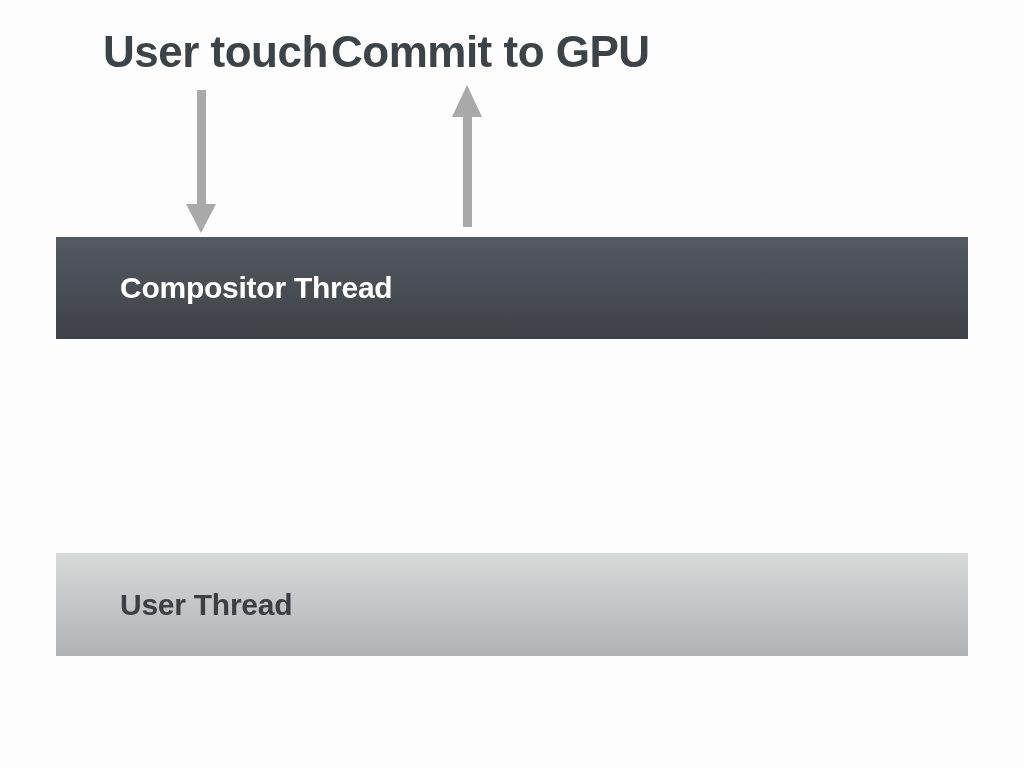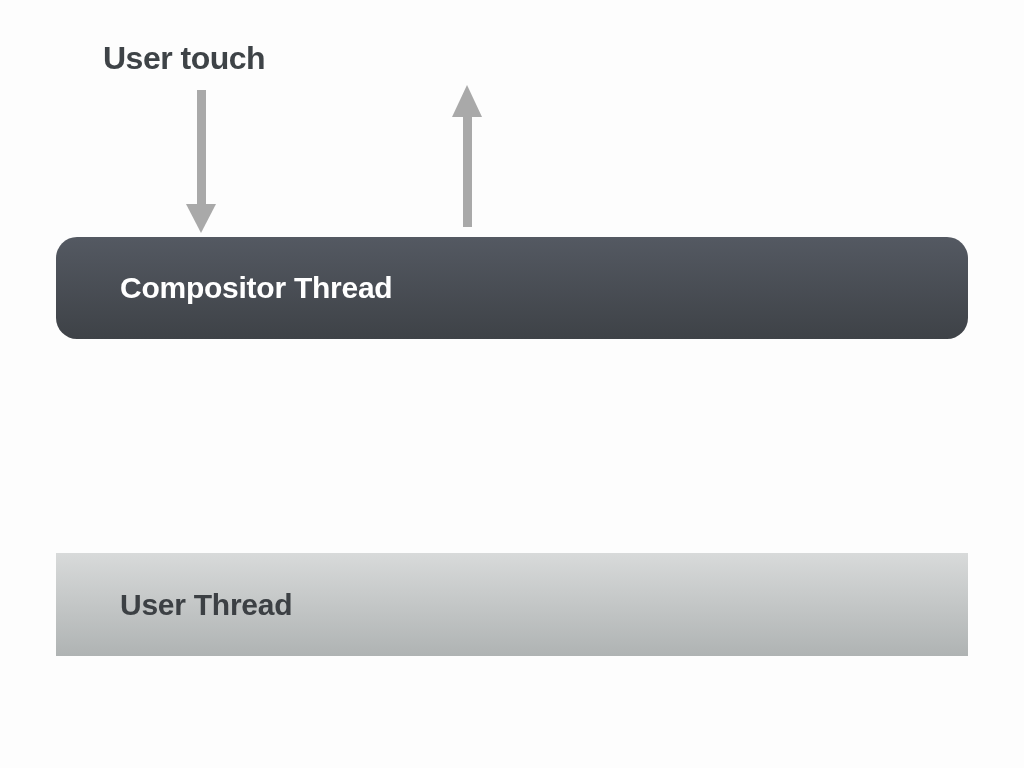--- a/index.html
+++ b/index.html
@@ -11,22 +11,22 @@
     width: 1024px;
     height: 768px;
     overflow: hidden;
     background: var(--background, #fdfdfd);
     font-family: "Liberation Sans", "DejaVu Sans", sans-serif;
   }
 
   
   .top-label {
     position: absolute;
-    top: 36px;
-    font-size: 32px;
+    top: 30px;
+    font-size: 44px;
     line-height: 44px;
     font-weight: bold;
     letter-spacing: -0.5px;
     color: var(--label-text, #3e4347);
     white-space: nowrap;
   }
   .top-label.user-touch   { left: 103px; }
   .top-label.commit-gpu   { left: 331px; }
 
   
@@ -67,21 +67,20 @@
     font-weight: bold;
     letter-spacing: -0.25px;
     white-space: nowrap;
   }
   .bar.compositor {
     top: 237px;
     height: 102px;
     background: linear-gradient(to bottom,
       var(--compositor-top, #545962),
       var(--compositor-bottom, #3e4247));
-    border-radius: 21px;
   }
   .bar.compositor .bar-label {
     color: var(--compositor-text, #ffffff);
   }
   .bar.main-thread {
     top: 553px;
     height: 103px;
     background: linear-gradient(to bottom,
       var(--main-top, #d8dada),
       var(--main-bottom, #afb3b3));
@@ -90,20 +89,21 @@
     color: var(--main-text, #3c4044);
   }
 </style>
 </head>
 <body>
 
 <div class="stage">
 
   <span class="top-label user-touch">User touch</span>
 
+  <span class="top-label commit-gpu">Commit to GPU</span>
 
   <div class="arrow arrow-down">
     <div class="shaft"></div>
     <div class="head"></div>
   </div>
 
   <div class="arrow arrow-up">
     <div class="head"></div>
     <div class="shaft"></div>
   </div>

